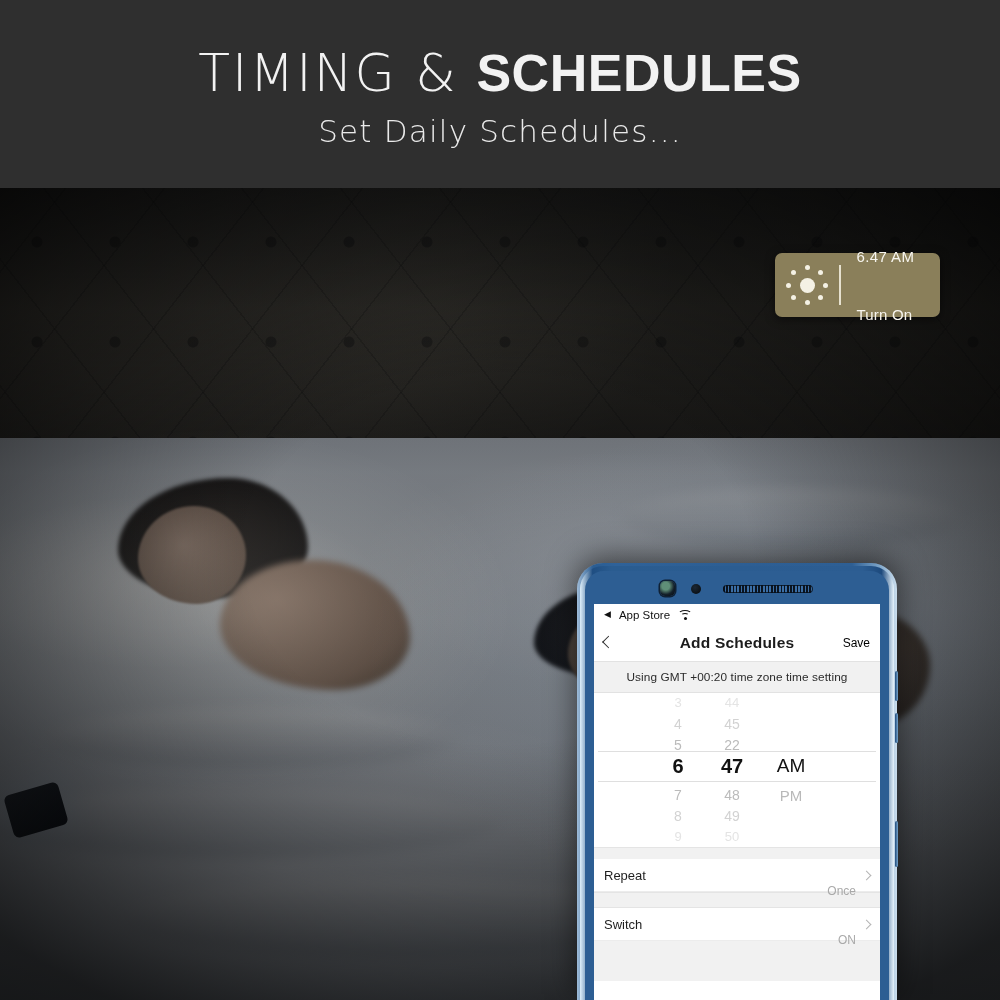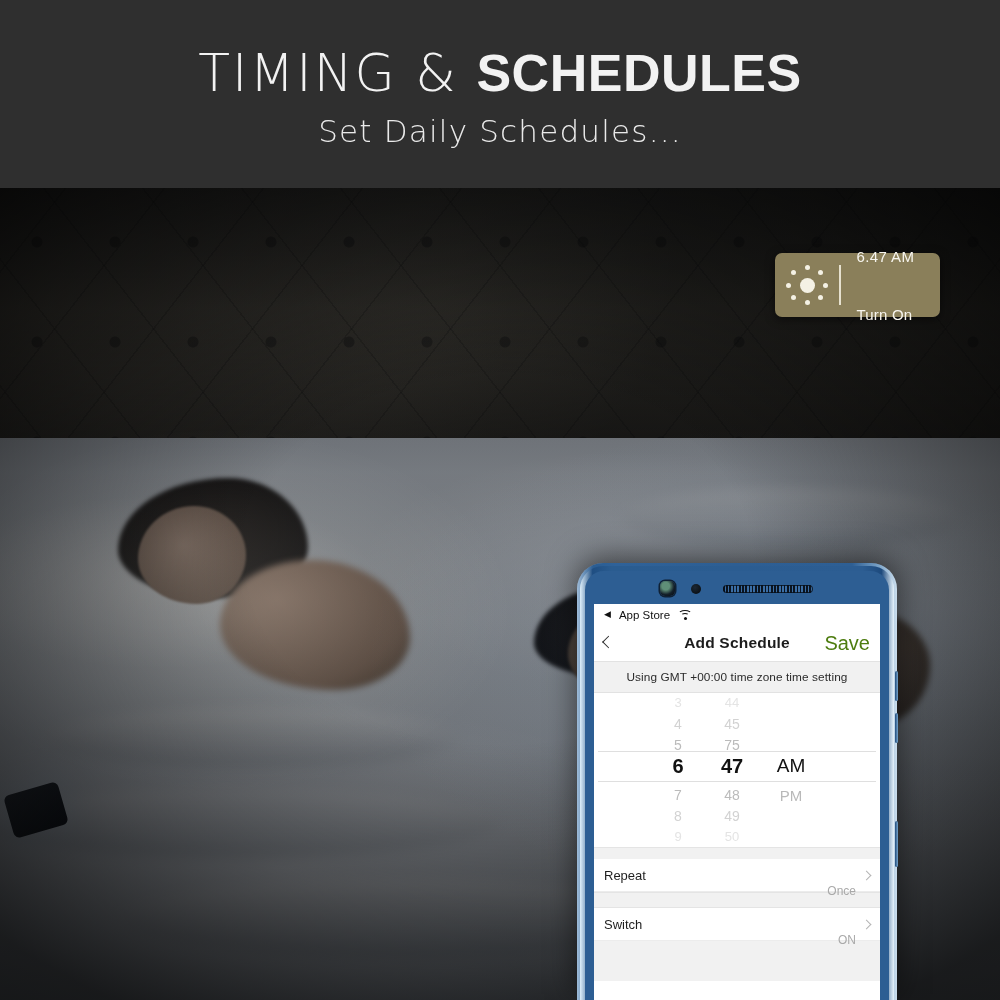--- a/index.html
+++ b/index.html
@@ -187,21 +187,21 @@
   
   .navbar { position:relative; height:36px; background:#fff; display:flex;
     align-items:center; justify-content:center; }
   .nav-back { position:absolute; left:10px; top:50%; transform:translateY(-50%);
     width:11px; height:11px; }
   .nav-back span { display:block; width:9px; height:9px;
     border-left:1.8px solid #2b2b2b; border-bottom:1.8px solid #2b2b2b;
     transform:rotate(45deg); }
   .nav-title { font-size:15.5px; font-weight:700; color:#1c1c1c; letter-spacing:.2px; }
   .nav-save { position:absolute; right:10px; top:50%; transform:translateY(-50%);
-    font-size:20px; color:#4d7c0f; }
+    font-size:12px; color:#000000; }
 
   .tz-banner { background:#f1f1f1; border-top:1px solid #e2e2e2; border-bottom:1px solid #e2e2e2;
     height:32px; display:flex; align-items:center; justify-content:center;
     font-size:11.8px; color:#2b2b2b; letter-spacing:.1px; }
 
   
   .picker { position:relative; height:154px; background:#fff;
     display:flex; justify-content:center; align-items:center; overflow:hidden; }
   .sel-line { position:absolute; left:4px; right:4px; height:1px; background:#dfdfdf; }
   .sel-top { top:58px; }  .sel-bot { top:88px; }
@@ -320,44 +320,44 @@
             <i class="a1"></i>
               <i class="a2"></i>
               <i class="dot"></i>
           </span>
         </div>
 
         <div class="navbar">
           <span class="nav-back">
               <span></span>
             </span>
-          <span class="nav-title">Add Schedule</span>
+          <span class="nav-title">Add Schedules</span>
           <span class="nav-save">Save</span>
         </div>
 
-        <div class="tz-banner">Using GMT +00:00 time zone time setting</div>
+        <div class="tz-banner">Using GMT +00:20 time zone time setting</div>
 
         <div class="picker">
           <div class="sel-line sel-top"></div>
           <div class="sel-line sel-bot"></div>
 
           <div class="wheel">
             <div class="it n1">3</div>
             <div class="it n2">4</div>
             <div class="it n3">5</div>
             <div class="it sel">6</div>
             <div class="it n5">7</div>
             <div class="it n6">8</div>
             <div class="it n7">9</div>
           </div>
 
           <div class="wheel">
             <div class="it n1">44</div>
             <div class="it n2">45</div>
-            <div class="it n3">75</div>
+            <div class="it n3">22</div>
             <div class="it sel">47</div>
             <div class="it n5">48</div>
             <div class="it n6">49</div>
             <div class="it n7">50</div>
           </div>
 
           <div class="wheel period">
             <div class="it sel">AM</div>
             <div class="it p2">PM</div>
           </div>

